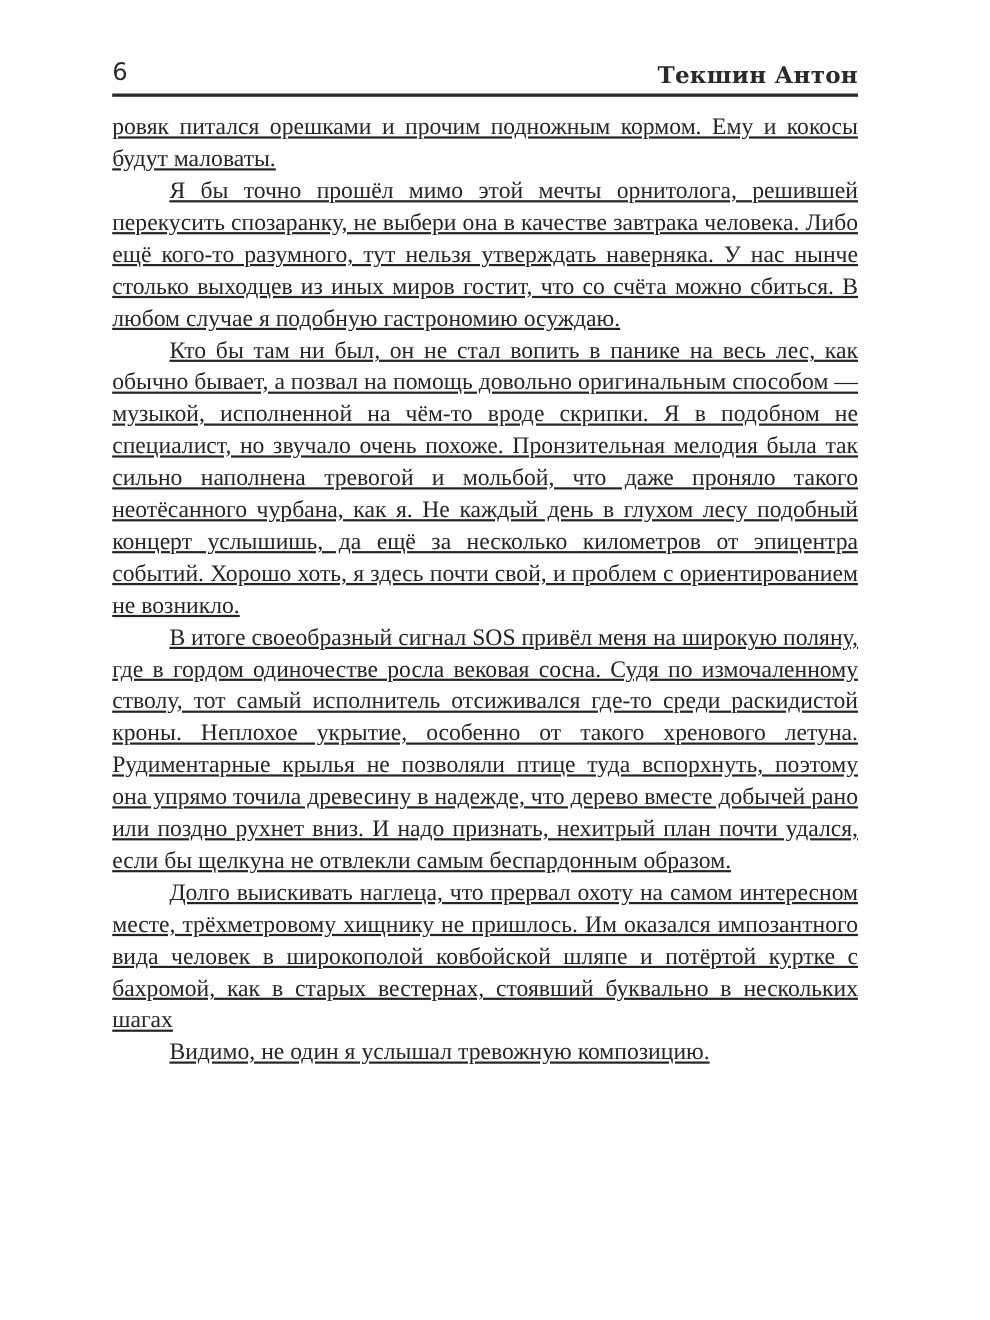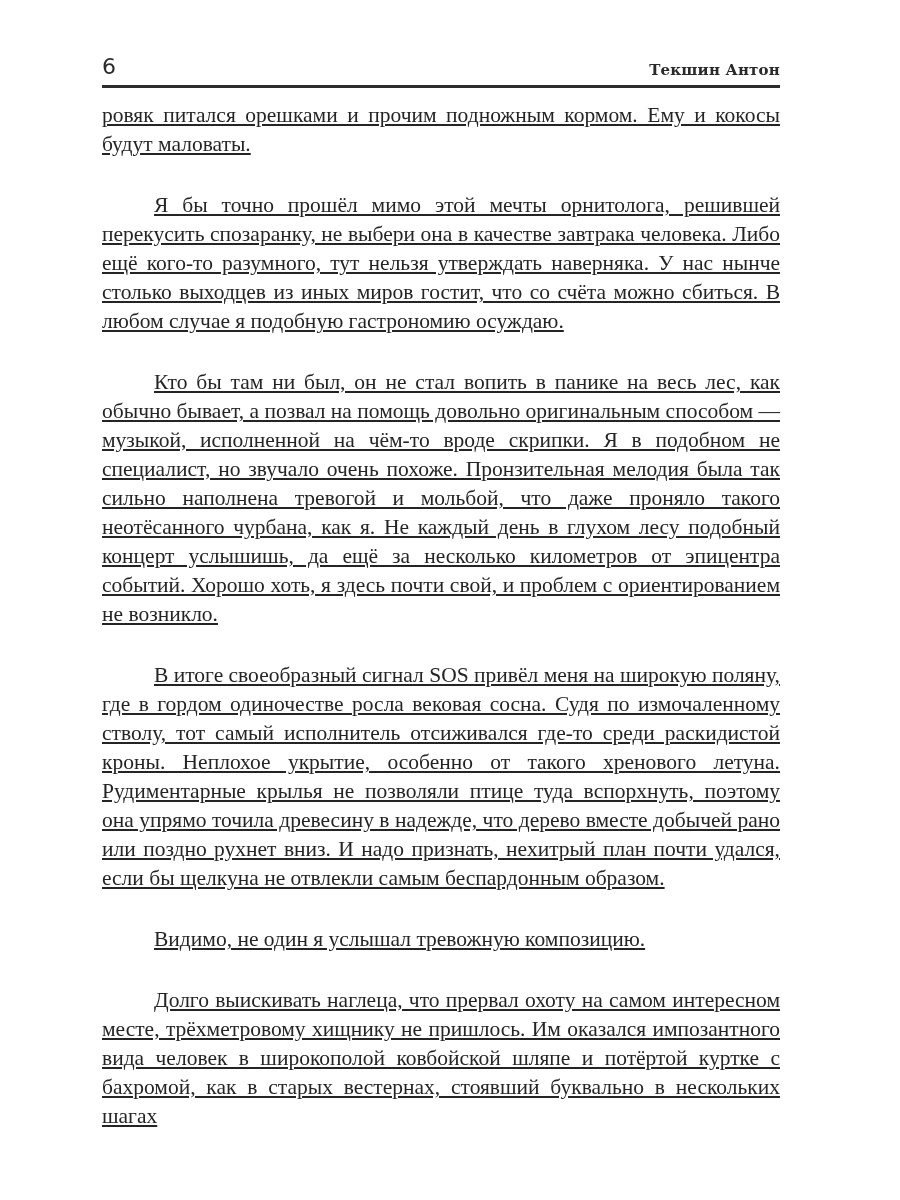--- a/index.html
+++ b/index.html
@@ -30,53 +30,52 @@
   }
   .page-number {
     font-family: "DejaVu Sans", sans-serif;
     font-size: 22px;
     line-height: 1;
     color: #2a2a2a;
   }
   .running-header {
     font-family: "DejaVu Serif", serif;
     font-weight: 700;
-    font-size: 15px;
+    font-size: 21px;
     line-height: 1;
     color: #2a2a2a;
     letter-spacing: 0.2px;
   }
   .page-body {
     margin-top: 13px;
   }
   .para {
     margin: 0;
     font-family: "Liberation Serif", serif;
     font-size: 21.5px;
     line-height: 29px;
     color: #242424;
     text-align: justify;
     hyphens: none;
     text-decoration: underline;
   }
   .para.indent {
     text-indent: 52px;
-    margin-top: 32px;
   }
 </style>
 </head>
 <body>
 
 <div class="page">
   <header class="page-header">
     <span class="page-number">6</span>
     <span class="running-header">Текшин Антон</span>
   </header>
 
   <main class="page-body">
       <p class="para">ровяк питался орешками и прочим подножным кормом. Ему и кокосы будут маловаты.</p>
       <p class="para indent">Я бы точно прошёл мимо этой мечты орнитолога, решившей перекусить спозаранку, не выбери она в качестве завтрака человека. Либо ещё кого-то разумного, тут нельзя утверждать наверняка. У нас нынче столько выходцев из иных миров гостит, что со счёта можно сбиться. В любом случае я подобную гастрономию осуждаю.</p>
       <p class="para indent">Кто бы там ни был, он не стал вопить в панике на весь лес, как обычно бывает, а позвал на помощь довольно оригинальным способом — музыкой, исполненной на чём-то вроде скрипки. Я в подобном не специалист, но звучало очень похоже. Пронзительная мелодия была так сильно наполнена тревогой и мольбой, что даже проняло такого неотёсанного чурбана, как я. Не каждый день в глухом лесу подобный концерт услышишь, да ещё за несколько километров от эпицентра событий. Хорошо хоть, я здесь почти свой, и проблем с ориентированием не возникло.</p>
       <p class="para indent">В итоге своеобразный сигнал SOS привёл меня на широкую поляну, где в гордом одиночестве росла вековая сосна. Судя по измочаленному стволу, тот самый исполнитель отсиживался где-то среди раскидистой кроны. Неплохое укрытие, особенно от такого хренового летуна. Рудиментарные крылья не позволяли птице туда вспорхнуть, поэтому она упрямо точила древесину в надежде, что дерево вместе добычей рано или поздно рухнет вниз. И надо признать, нехитрый план почти удался, если бы щелкуна не отвлекли самым беспардонным образом.</p>
+      <p class="para indent">Долго выискивать наглеца, что прервал охоту на самом интересном месте, трёхметровому хищнику не пришлось. Им оказался импозантного вида человек в широкополой ковбойской шляпе и потёртой куртке с бахромой, как в старых вестернах, стоявший буквально в нескольких шагах</p>
       <p class="para indent">Видимо, не один я услышал тревожную композицию.</p>
-      <p class="para indent">Долго выискивать наглеца, что прервал охоту на самом интересном месте, трёхметровому хищнику не пришлось. Им оказался импозантного вида человек в широкополой ковбойской шляпе и потёртой куртке с бахромой, как в старых вестернах, стоявший буквально в нескольких шагах</p>
     </main>
 </div>
 
 </body></html>

